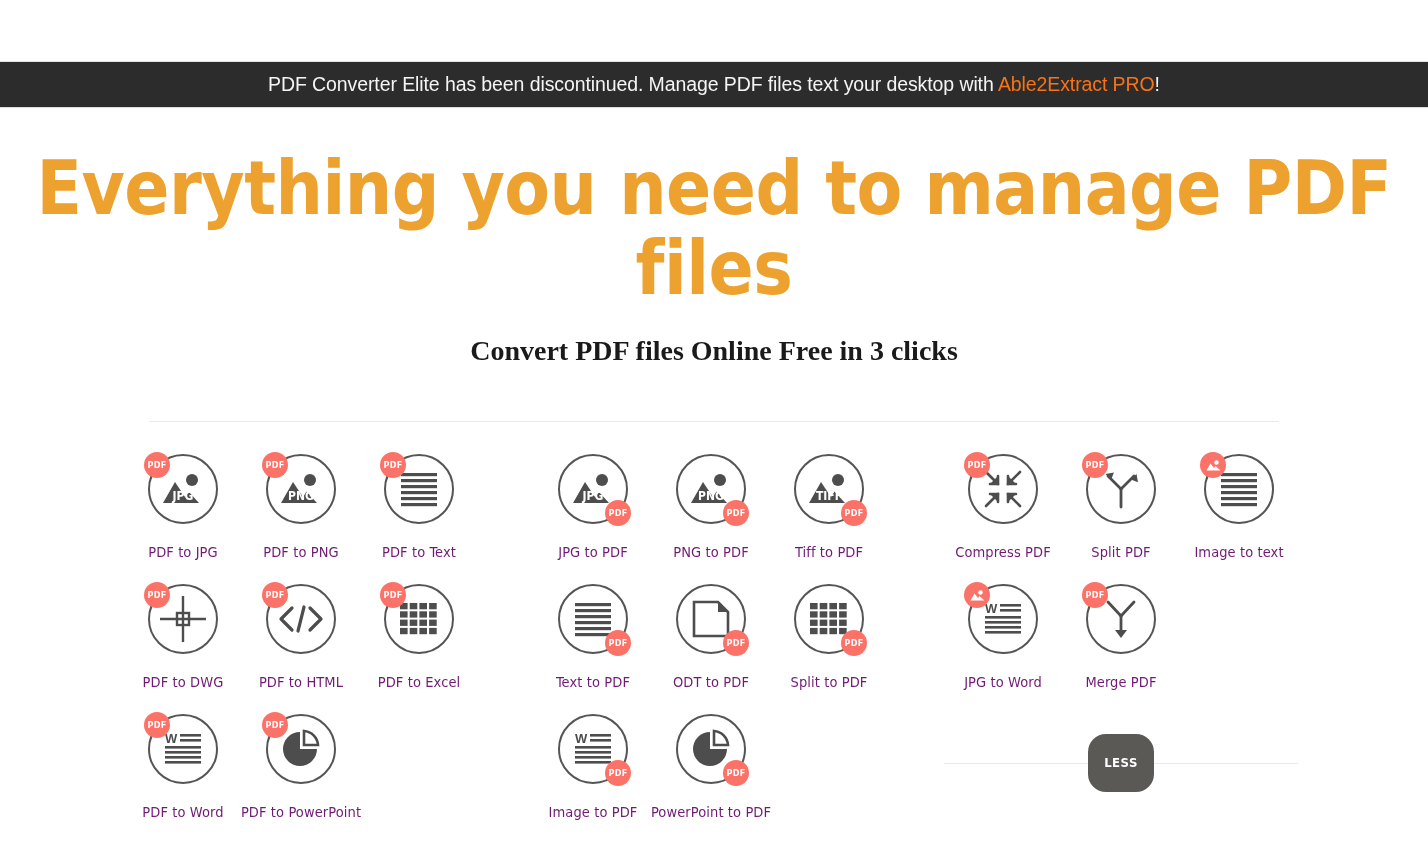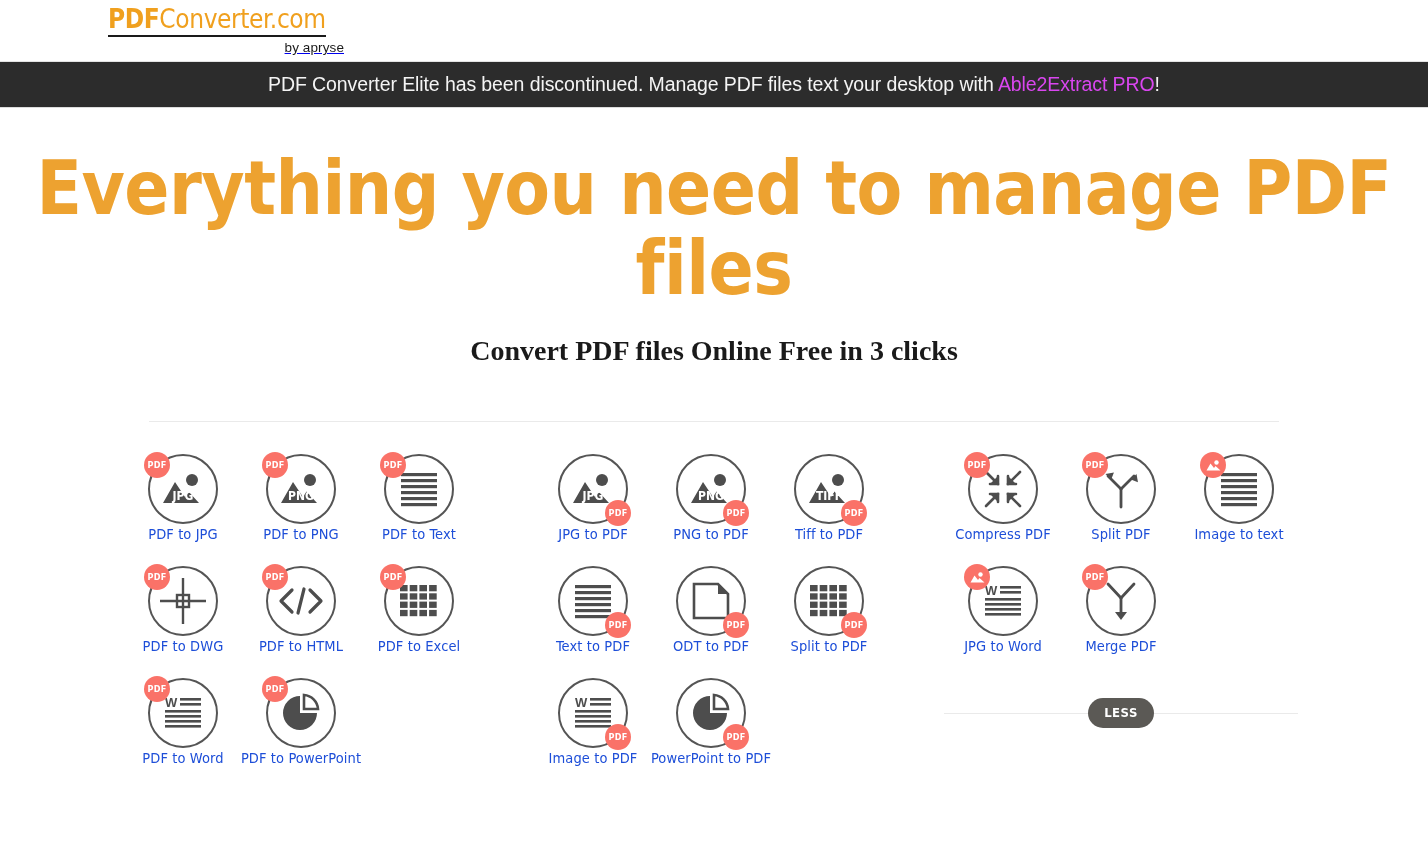--- a/index.html
+++ b/index.html
@@ -75,21 +75,21 @@
     align-items: center;
     justify-content: center;
     border-bottom: 1px solid #dcdcdc;
   }
   #banner .banner-text {
     font-size: 19.5px;
     color: #f4f4f4;
     letter-spacing: -0.1px;
     white-space: nowrap;
   }
-  #banner .banner-link { color: #d946ef; text-decoration: none; cursor: pointer; }
+  #banner .banner-link { color: #f97316; text-decoration: none; cursor: pointer; }
   #banner .banner-bang { color: #f4f4f4; }
 
   
   #hero { padding-top: 40px; text-align: center; }
   #hero h1 {
     font-family: "DejaVu Sans Condensed", "Liberation Sans Narrow", "Liberation Sans", sans-serif;
     font-weight: bold;
     font-size: 74px;
     line-height: 80px;
     color: #eda230;
@@ -147,22 +147,22 @@
     border-radius: 50%;
     border: 2px solid #555;
     display: flex;
     align-items: center;
     justify-content: center;
     background: #fff;
   }
   .tile-label {
     font-family: "DejaVu Sans Condensed", "Liberation Sans Narrow", "Liberation Sans", sans-serif;
     font-size: 14.5px;
-    color: #1d4ed8;
-    margin-top: 2px;
+    color: #701a75;
+    margin-top: 20px;
     white-space: nowrap;
     letter-spacing: 0.1px;
   }
   .badge {
     position: absolute;
     width: 26px; height: 26px;
     border-radius: 50%;
     background: #fa7268;
     display: flex;
     align-items: center;
@@ -196,42 +196,36 @@
     position: relative;
     z-index: 2;
     background: #5b5955;
     color: #fff;
     font-family: "DejaVu Sans Condensed", "Liberation Sans Narrow", "Liberation Sans", sans-serif;
     font-weight: bold;
     font-size: 13px;
     letter-spacing: 0.5px;
     border: none;
     border-radius: 18px;
-    padding: 8px 16px;
+    padding: 22px 16px;
     cursor: pointer;
     line-height: 14px;
   }
   .less-bar.right-col { width: 354px; margin-top: 20px; }
 
   svg.glyph { display: block; }
   .imglabel {
     font-family: "DejaVu Sans Condensed", "Liberation Sans Narrow", "Liberation Sans", sans-serif;
     font-size: 12px; font-weight: bold; fill: #ffffff;
   }
 </style>
 </head>
 <body>
 
 <div id="header">
-  <a id="logo" href="#">
-    <span class="logo-main">
-      <span class="logo-pdf">PDF</span><span class="logo-rest">Converter.com</span>
-    </span>
-    <span class="logo-sub">by apryse</span>
-  </a>
 </div>
 
 <div id="banner">
   <div class="banner-text"><span>PDF Converter Elite has been discontinued. Manage PDF files text your desktop with </span><a class="banner-link" href="#">Able2Extract PRO</a><span class="banner-bang">!</span></div>
 </div>
 
 <div id="hero">
   <h1>Everything you need to manage PDF files</h1>
   <h2>Convert PDF files Online Free in 3 clicks</h2>
 </div>

